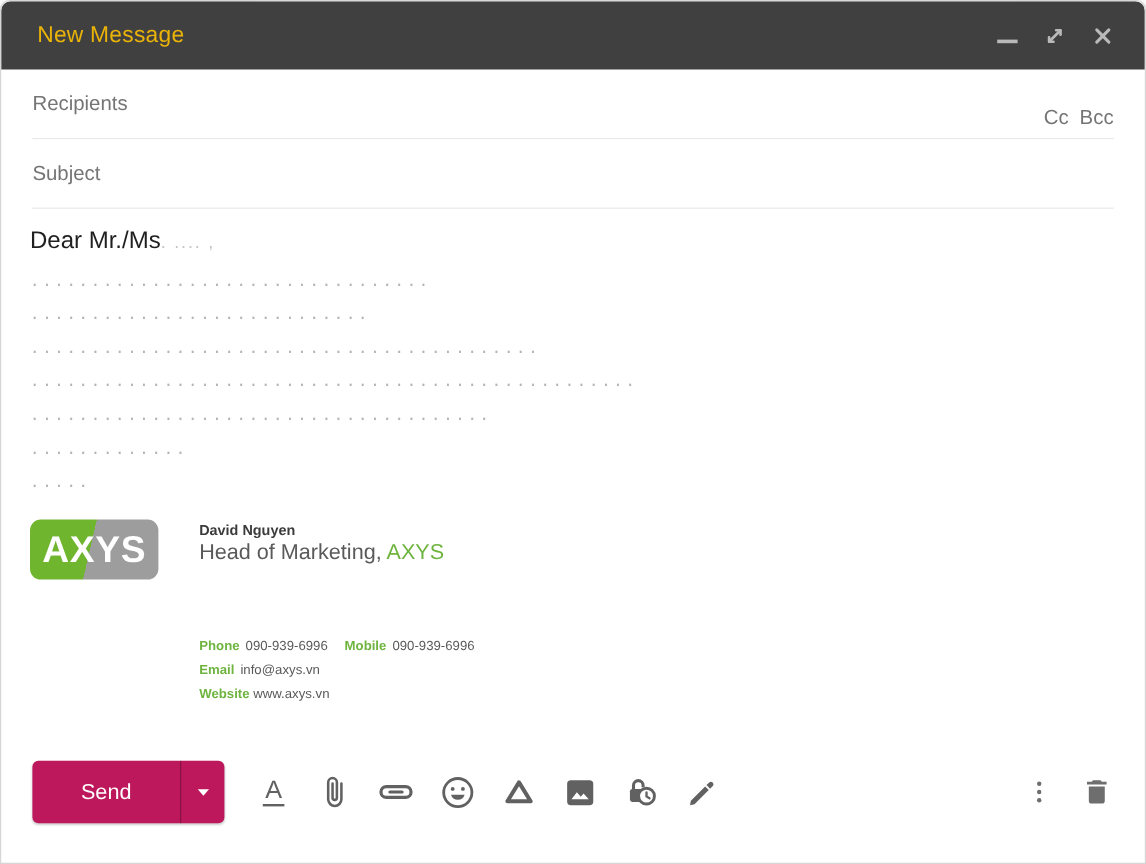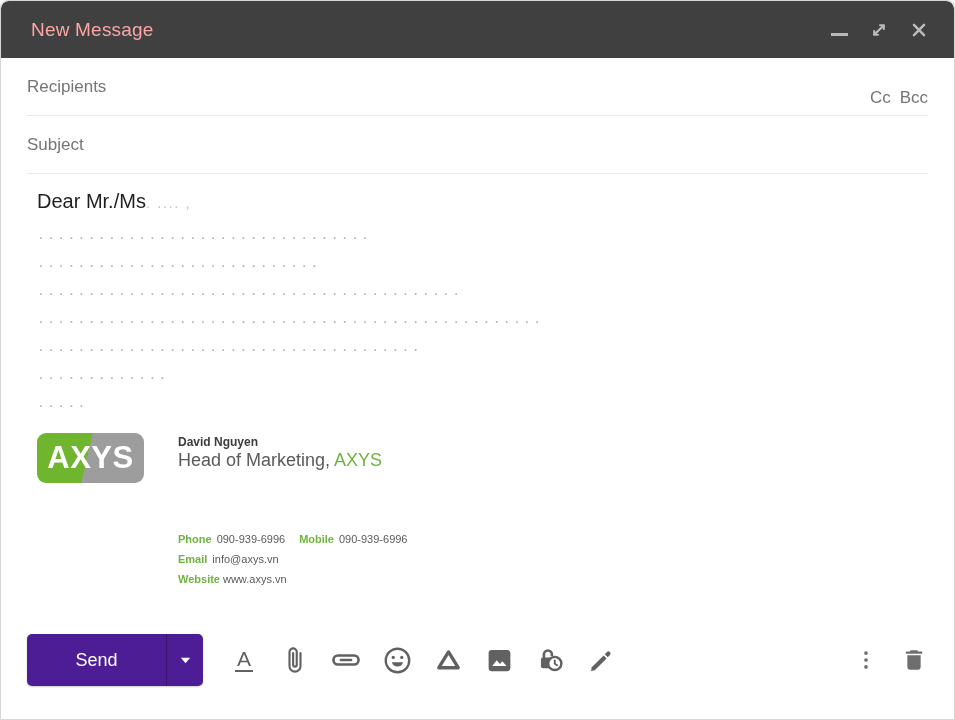--- a/index.html
+++ b/index.html
@@ -5,38 +5,38 @@
   * { margin:0; padding:0; box-sizing:border-box; }
   html,body { width:955px; height:720px; background:#fff; font-family:"Liberation Sans", sans-serif; }
   .window {
     width:955px; height:720px; background:#fff;
     border:1px solid #d6d6d6; border-radius:8px 8px 0 0;
     display:flex; flex-direction:column; overflow:hidden;
     box-shadow:0 2px 8px rgba(0,0,0,.15);
   }
   
   .titlebar {
-    height:57px; flex:0 0 57px; background:#404040; color:#fca5a5;
+    height:57px; flex:0 0 57px; background:#404040; color:#eab308;
     display:flex; align-items:center; padding:0 22px 0 30px;
     border-radius:8px 8px 0 0;
   }
   .titlebar .title { font-size:19px; font-weight:500; letter-spacing:.2px; }
   .titlebar .controls { margin-left:auto; display:flex; align-items:center; gap:14px; }
   .tb-btn { width:26px; height:26px; display:flex; align-items:center; justify-content:center; cursor:pointer; }
   .minimize-bar { width:17px; height:3px; background:#b9b9b9; margin-top:10px; }
   
   .field-row {
     height:58px; flex:0 0 58px; display:flex; align-items:center;
     padding:0 26px; position:relative; color:#757575; font-size:17px;
   }
   .field-row .rule { position:absolute; left:26px; right:26px; bottom:0; height:1px; background:#e9e9e9; }
   .ccbcc { margin-left:auto; display:flex; gap:9px;margin-top:22px; }
   .ccbcc span { cursor:pointer; }
   
-  .body-area { flex:1 1 auto; padding:16px 28px 0 36px; overflow:hidden; }
+  .body-area { flex:1 1 auto; padding:16px 28px 0 24px; overflow:hidden; }
   .greeting { font-size:20px; color:#1f1f1f; }
   .greeting .trail { color:#c3c3c3; font-size:15px; letter-spacing:1.5px; }
   .dotline {
     font-size:13px; color:#b3b3b3; letter-spacing:2.3px;
     line-height:28px; white-space:nowrap; font-family:"DejaVu Sans Mono", monospace;
   }
   .dotline.first { margin-top:8px; }
   
   .signature { margin-top:16px; display:grid; grid-template-columns:107px auto; column-gap:8px;gap:34px; }
   .sig-logo {
@@ -56,21 +56,21 @@
   .wgap { display:inline-block; width:3px; }
   .sig-social { grid-column:2; grid-row:3; margin-top:12px; display:flex; gap:11px; }
   .soc {
     width:21px; height:21px; border-radius:4px; background:#79bd51;
     color:#fff; font-weight:700; font-size:11px;
     display:flex; align-items:center; justify-content:center; cursor:pointer;
   }
   
   .footer { flex:0 0 auto; margin-top:auto; margin-bottom:33px; padding:0 26px; display:flex; align-items:center; }
   .send-btn {
-    width:176px; height:52px; background:#4c1d95; border-radius:5px; color:#fff;
+    width:160px; height:52px; background:#be185d; border-radius:5px; color:#fff;
     display:flex; align-items:stretch; cursor:pointer; box-shadow:0 1px 2px rgba(0,0,0,.2);
   }
   .send-main { flex:1; display:flex; align-items:center; justify-content:center; font-size:18px; font-weight:500; }
   .send-sep { width:1px; background:rgba(0,0,0,.28); margin:0; }
   .send-arrow { width:36px; display:flex; align-items:center; justify-content:center; }
   .icon-row { display:flex; align-items:center; gap:23px; margin-left:27px; }
   .ti { width:28px; height:30px; display:flex; align-items:center; justify-content:center; cursor:pointer; }
   .fmtA { font-size:21px; color:#616161; border-bottom:2.5px solid #616161; line-height:1; padding:0 2px 1px 2px; font-weight:400; }
   .right-icons { margin-left:auto; display:flex; align-items:center; gap:20px; }
   svg { display:block; }

